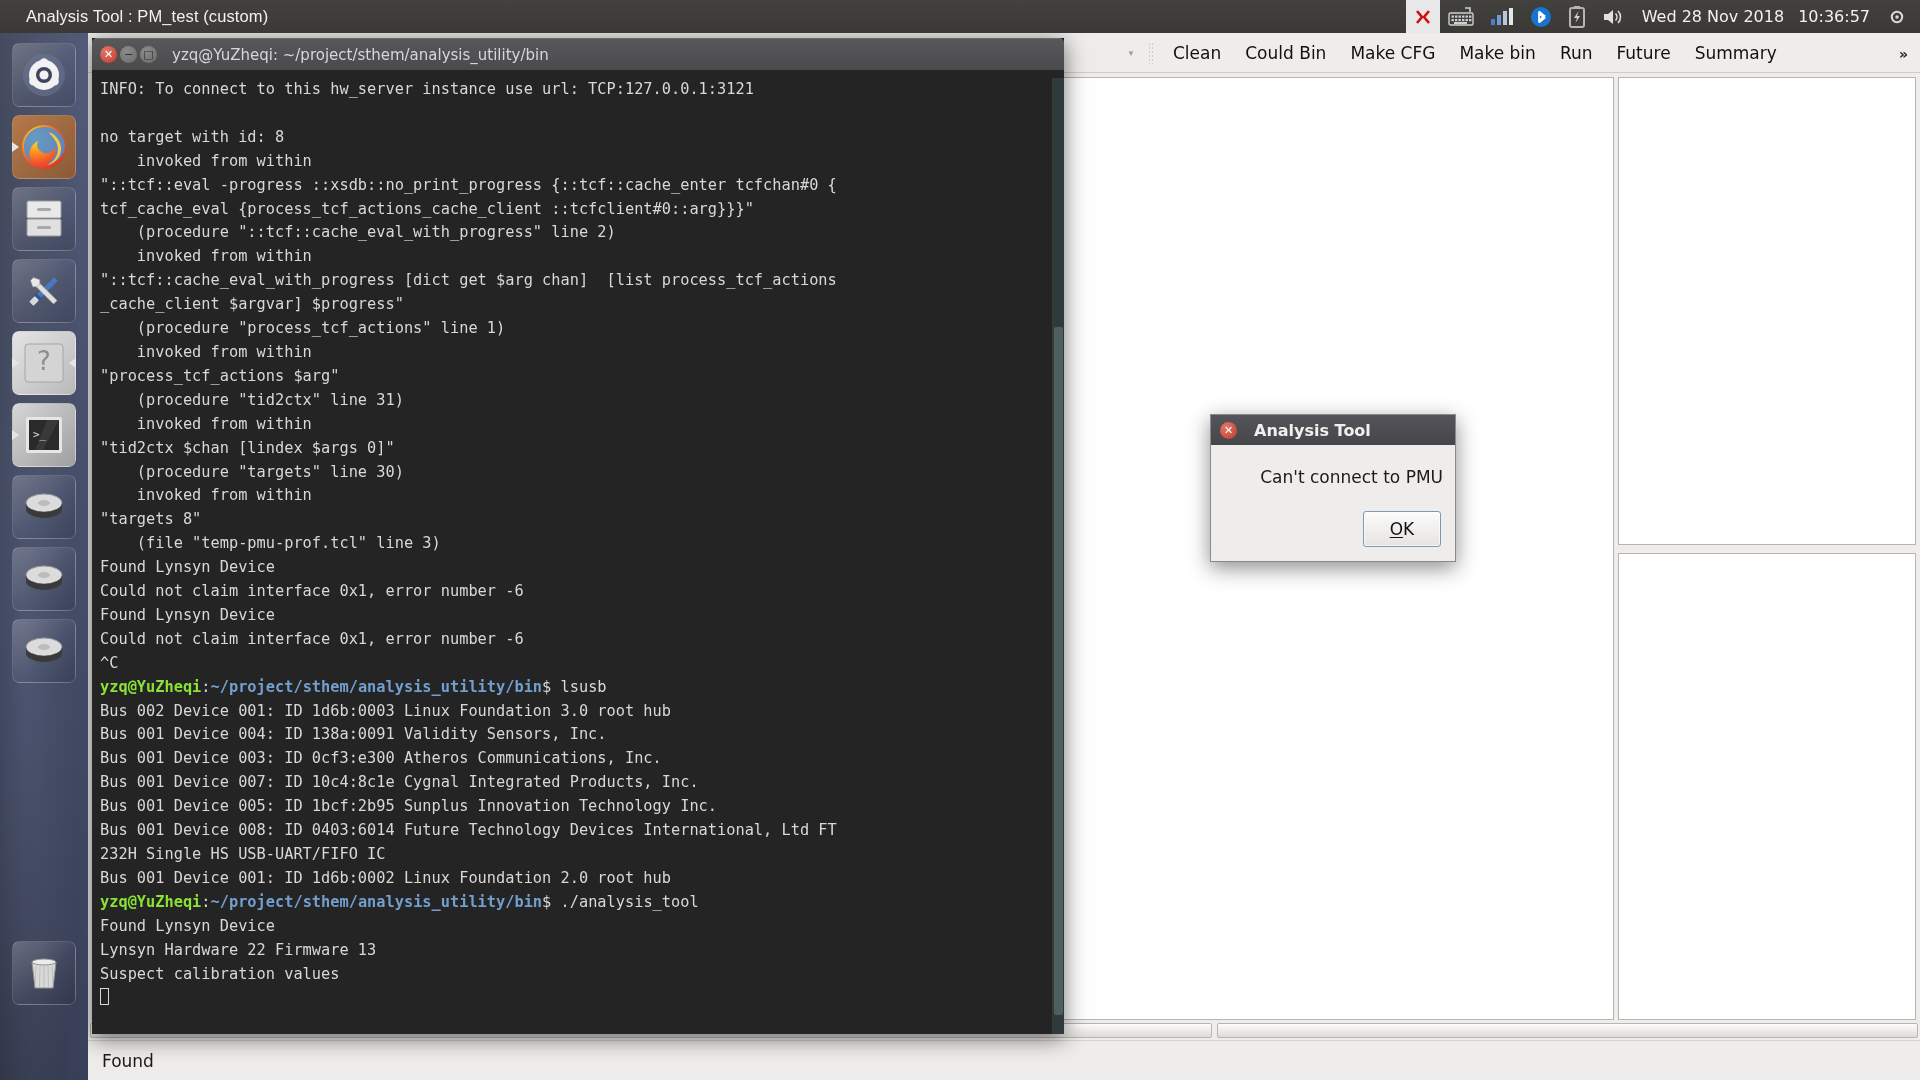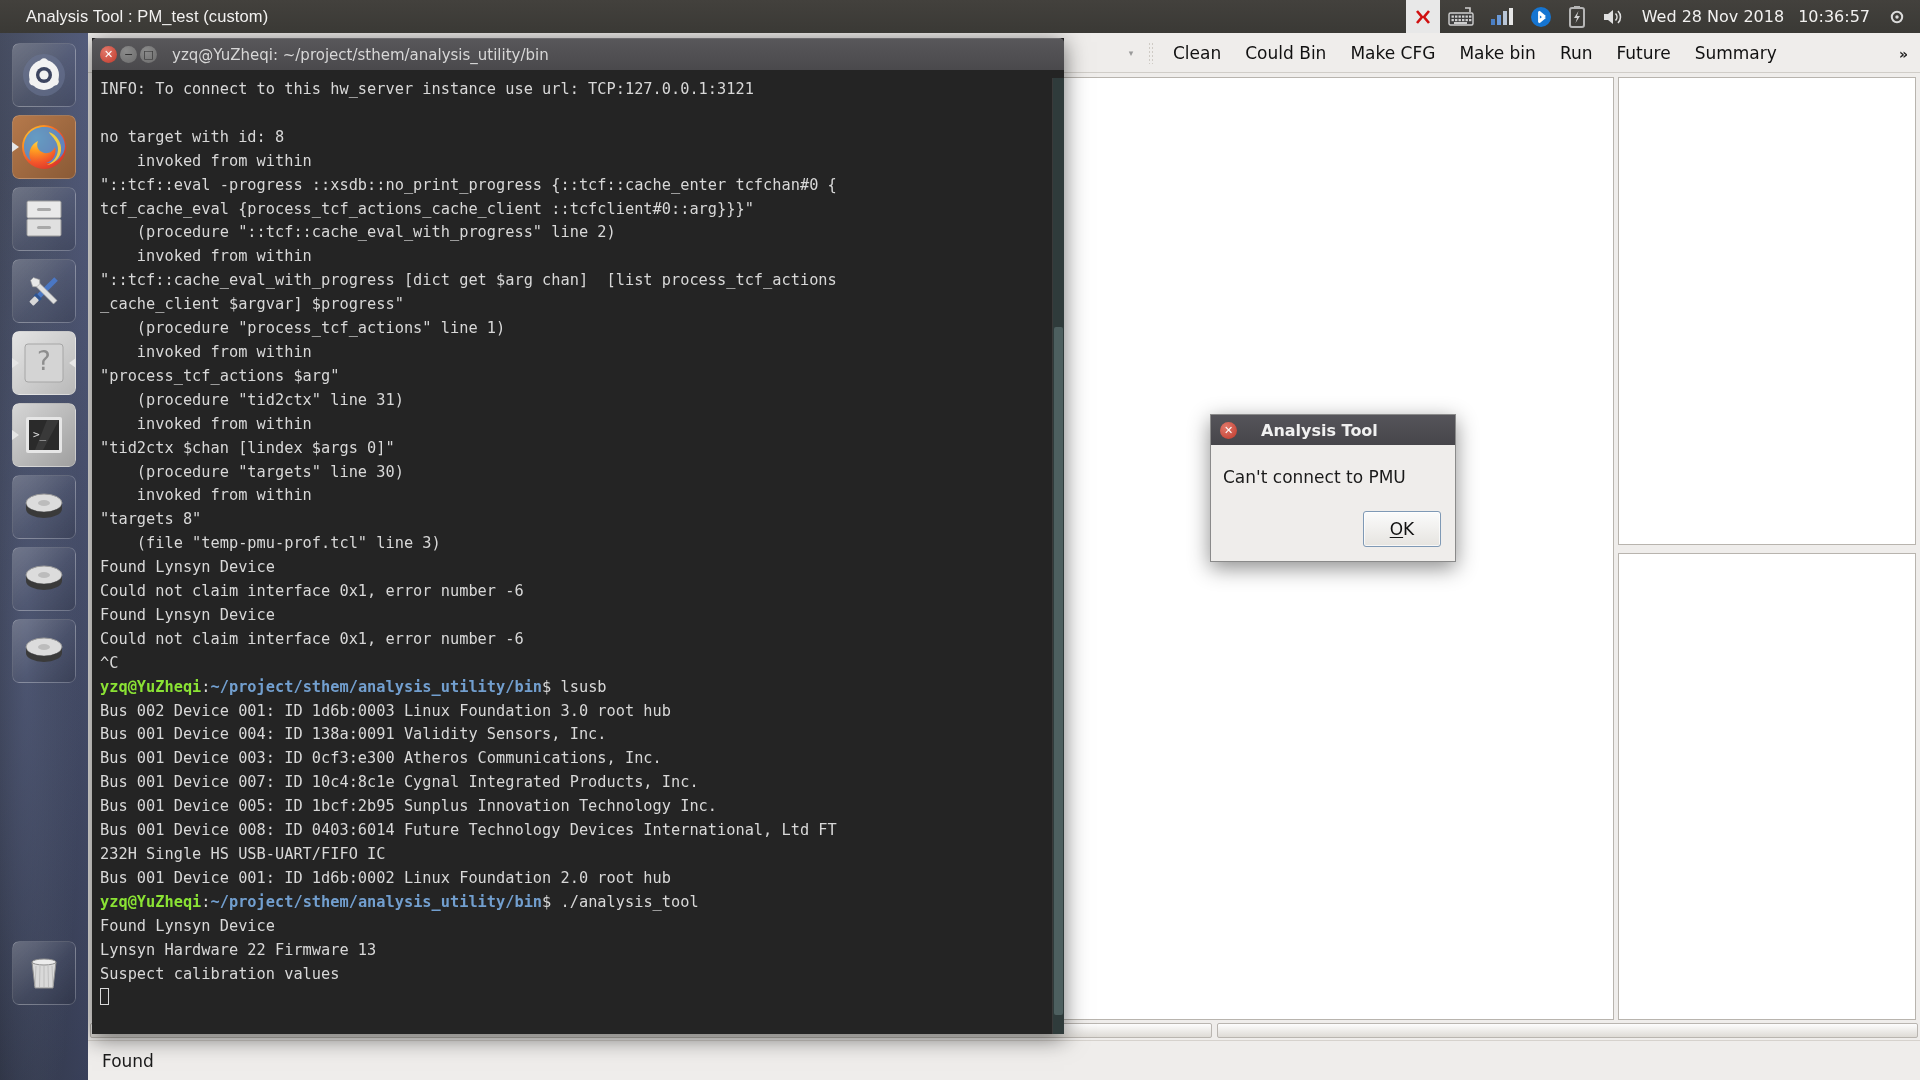--- a/index.html
+++ b/index.html
@@ -275,29 +275,29 @@
   }
   #dlg-close {
     width: 17px; height: 17px; border-radius: 50%;
     background: radial-gradient(circle at 35% 30%, #e2796b, #c0392b);
     color: #fff; font-size: 11px;
     display: flex; align-items: center; justify-content: center;
     flex-shrink: 0;
   }
   #dlg-title {
     color: #f0f0f0; font-size: 16px; font-weight: bold;
-    margin-left: 24px; white-space: nowrap;
+    margin-left: 17px; white-space: nowrap;
   }
   #dlg-body {
     padding: 22px 12px 10px 12px;
     background: #efedeb;
   }
   #dlg-message {
     font-size: 17px; color: #1a1a1a;
-    text-align: left;
+    text-align: right;
   }
   #dlg-buttons {
     display: flex; justify-content: flex-end;
     padding: 14px 14px 14px 0;
   }
   #dlg-ok {
     min-width: 78px; height: 36px;
     background: linear-gradient(to bottom, #fbfbfb 0%, #e6e4e0 100%);
     border: 1px solid #7f99b5;
     border-radius: 3px;

